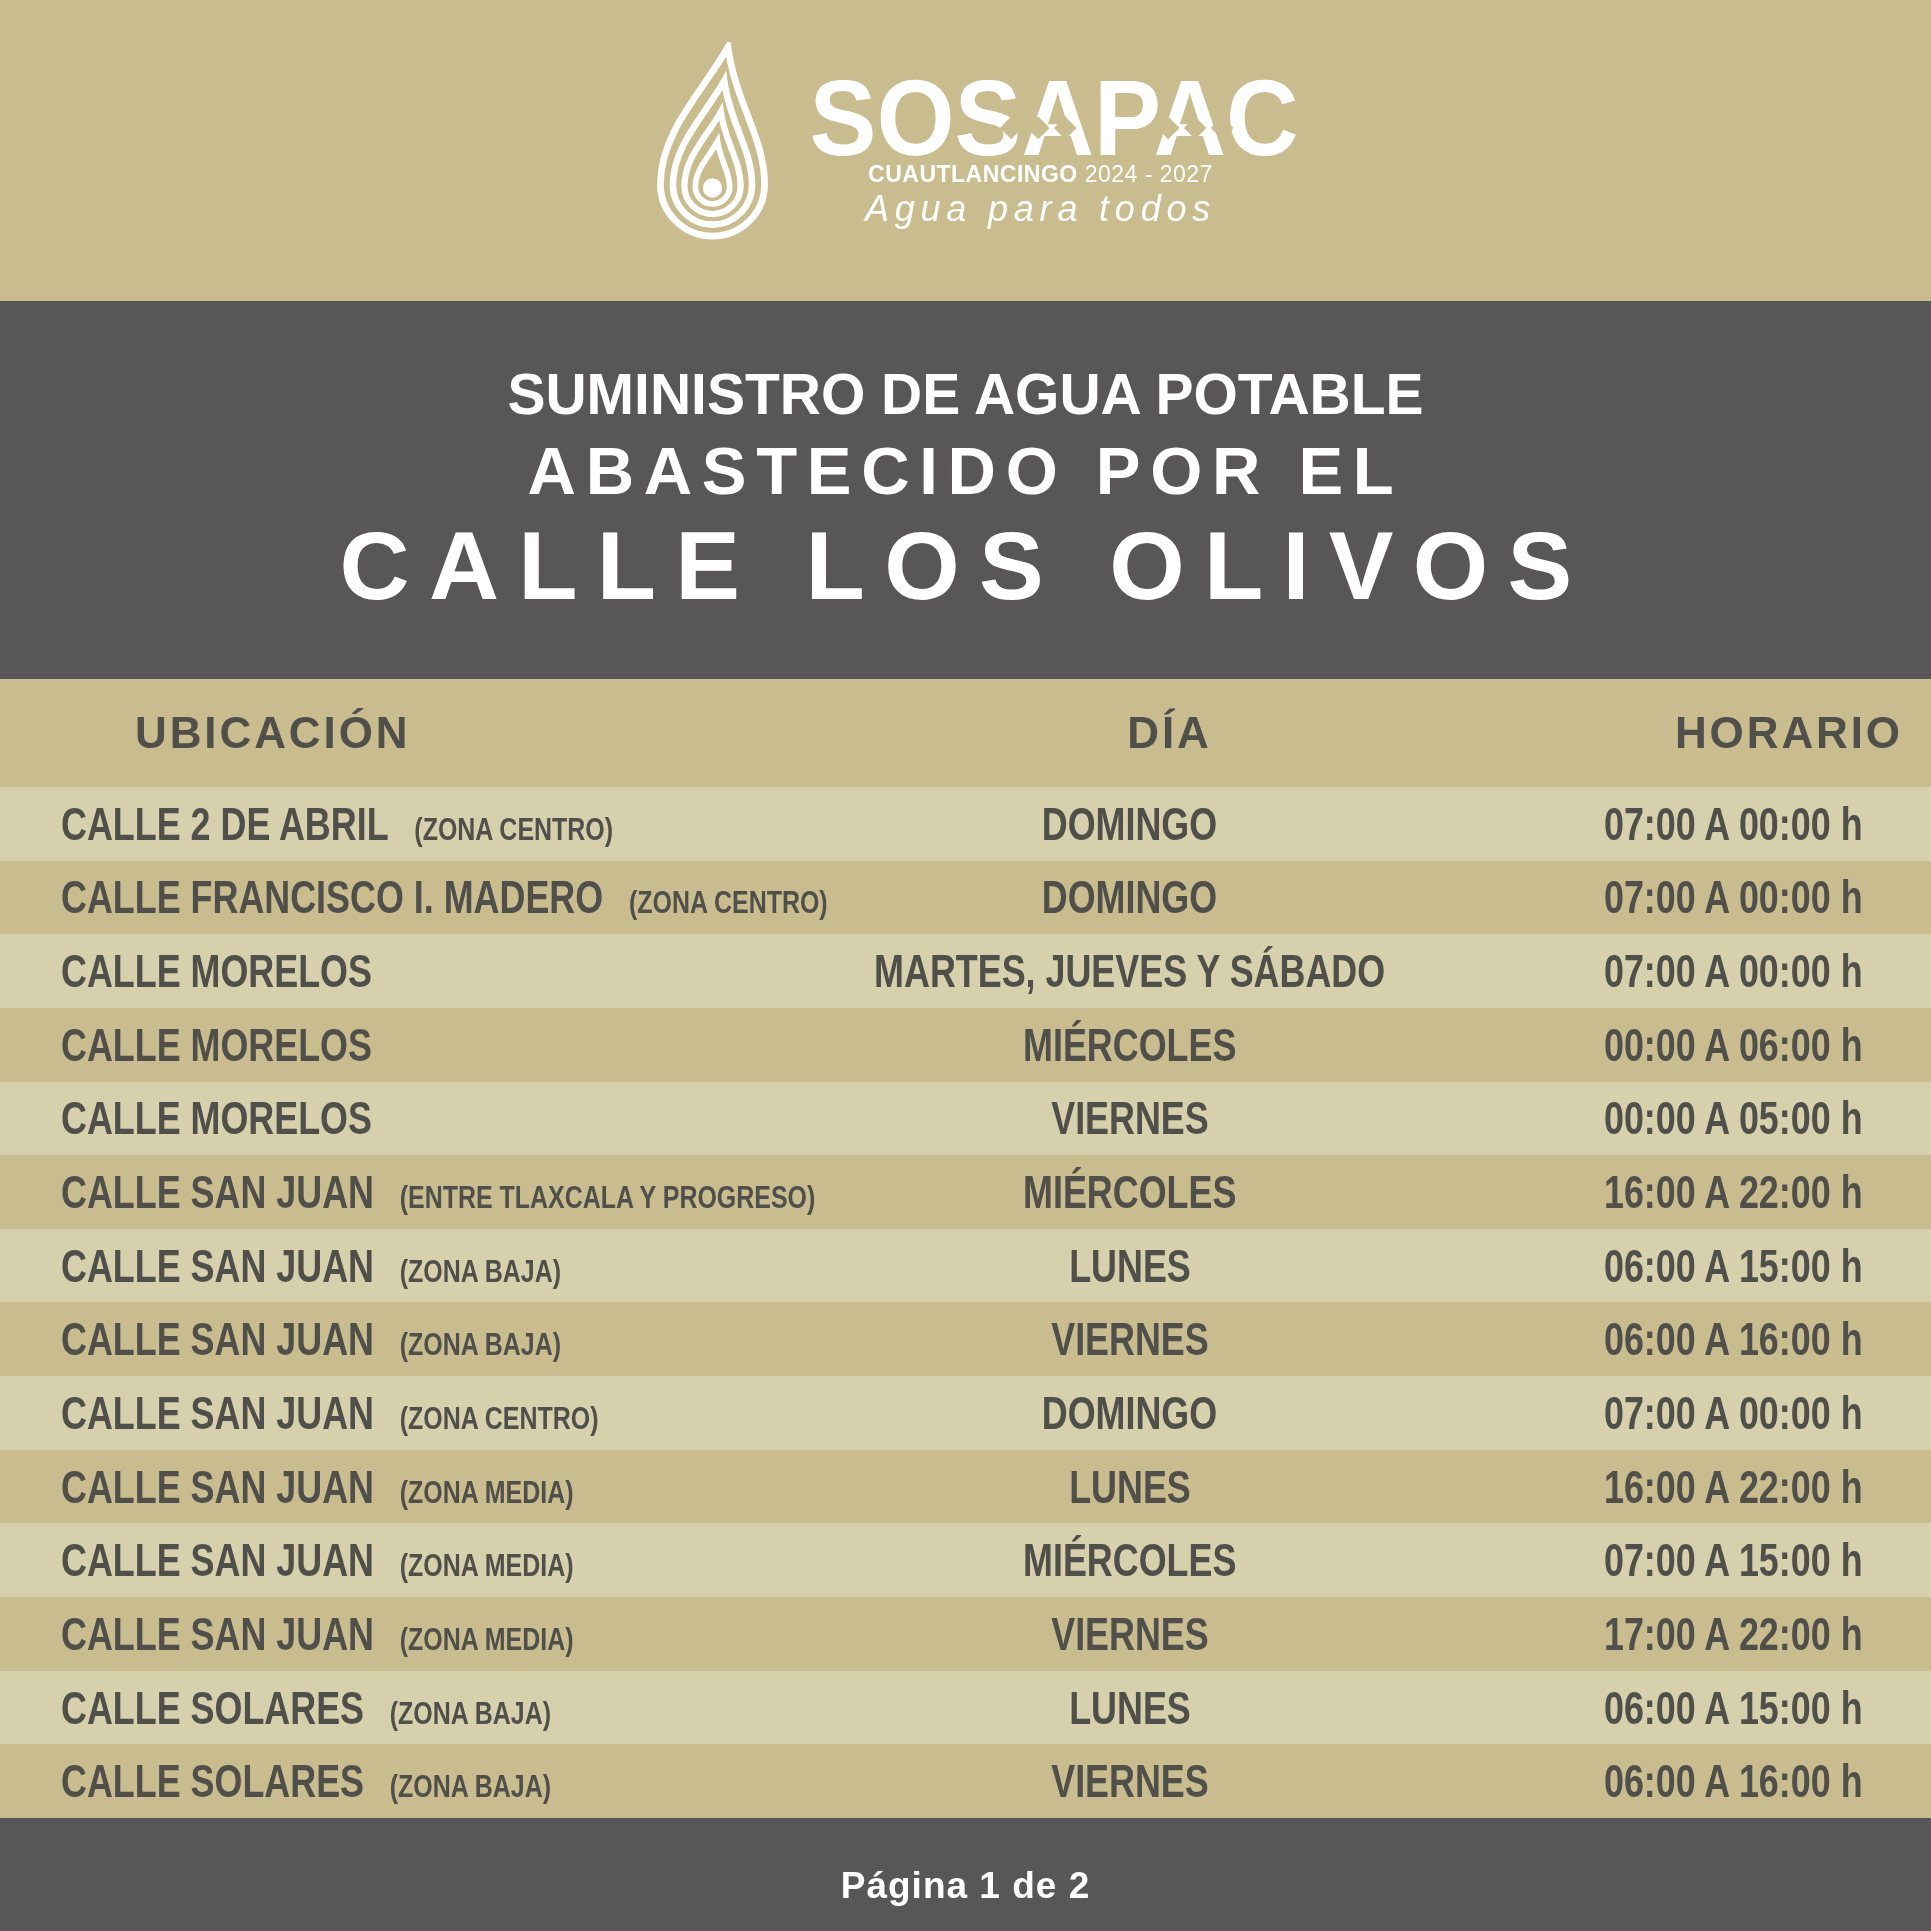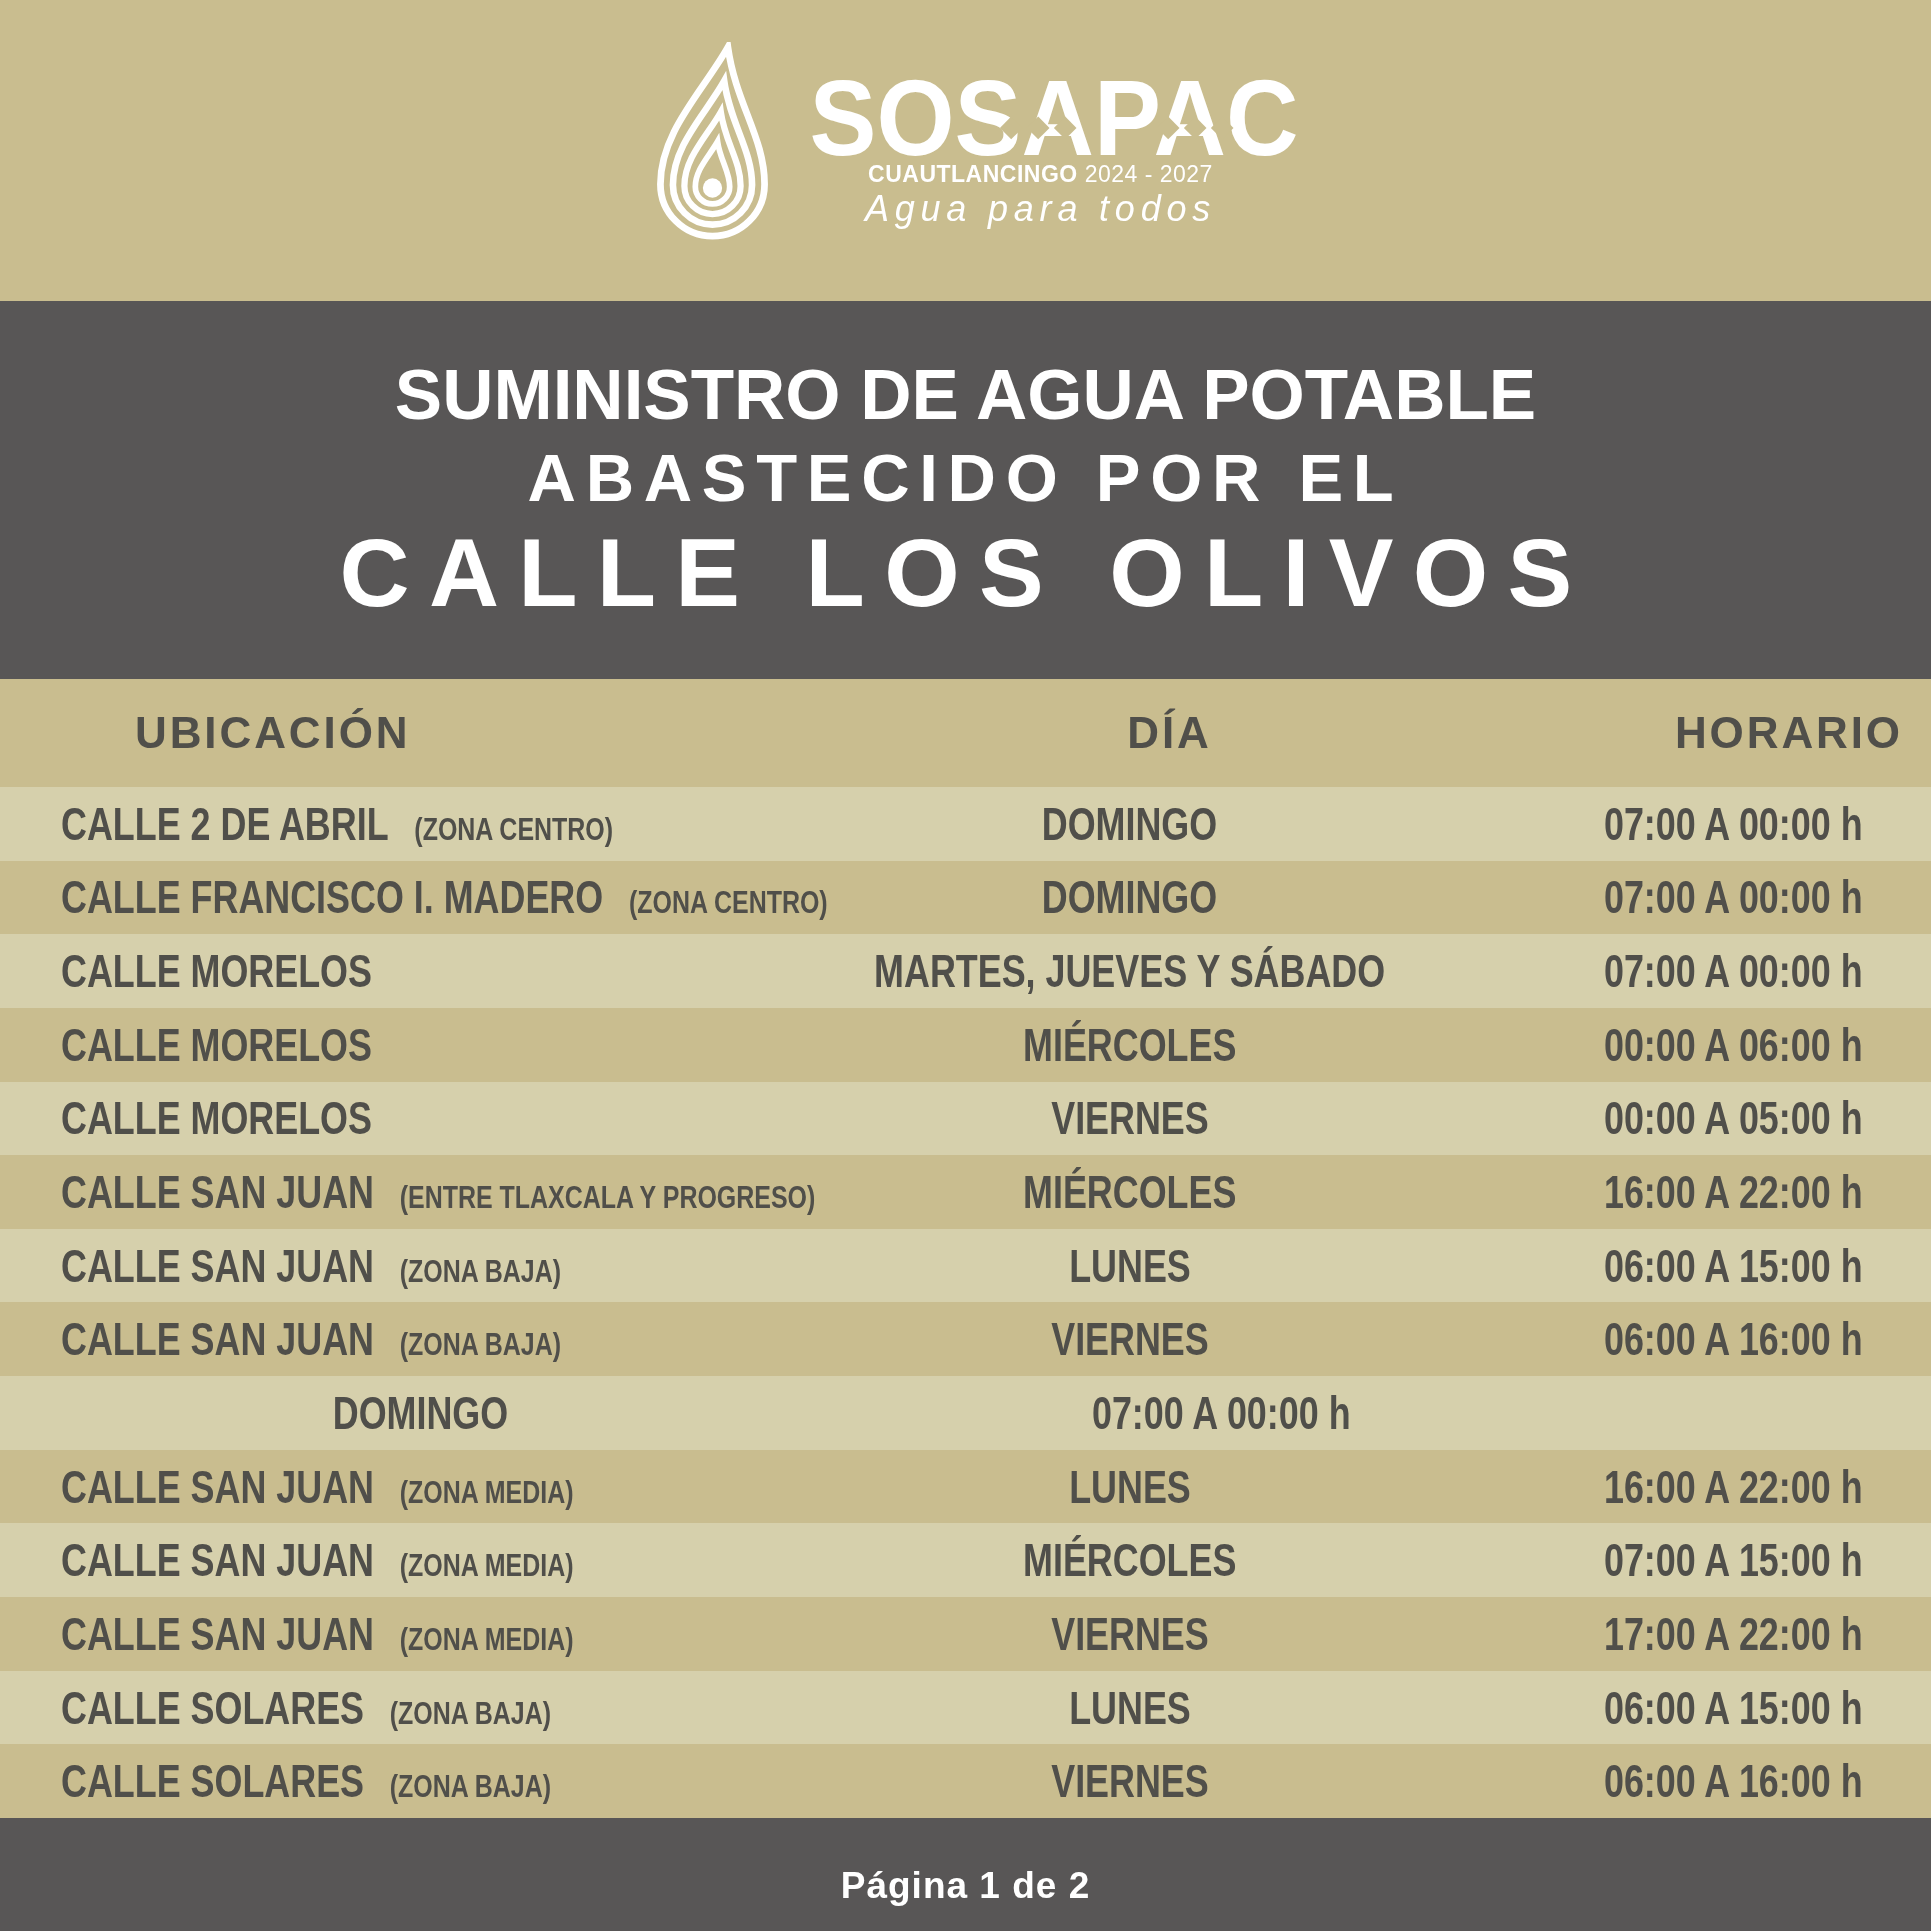--- a/index.html
+++ b/index.html
@@ -33,21 +33,21 @@
     font-size:36px;font-style:italic;line-height:1.05;color:var(--white,#fff);
     letter-spacing:5.8px;white-space:nowrap;padding-top:15.4px;
   }
   
   .banner{
     position:absolute;left:0;top:301px;width:1931px;height:378px;
     background:var(--dark,#585656);
     display:flex;flex-direction:column;align-items:center;justify-content:center;gap:13.5px;
   }
   .b-line{color:var(--white,#fff);font-weight:700;line-height:1;white-space:nowrap;}
-  .b-line1{font-size:71px;letter-spacing:0;}
+  .b-line1{font-size:57px;letter-spacing:0;}
   .b-line2{font-size:67px;letter-spacing:9.7px;}
   .b-line3{font-size:97px;letter-spacing:19.3px;}
   
   .sched-header{
     position:absolute;left:0;top:679px;width:1931px;height:108px;
     display:grid;grid-template-columns:840px 579px 512px;align-items:center;padding-left:40px;
   }
   .col-h{font-size:44px;font-weight:700;letter-spacing:2.9px;color:var(--ink,#504f4a);white-space:nowrap;}
   .col-h.loc{padding-left:95px;}
   .col-h.day{text-align:center;}
@@ -231,20 +231,25 @@
       </span>
     </div>
     <div class="cell cell-day">
       <span class="cond cond-c day-txt">VIERNES</span>
     </div>
     <div class="cell cell-hrs">
       <span class="cond cond-r hrs-txt">06:00 A 16:00 h</span>
     </div>
   </div>
       <div class="row light">
+    <div class="cell cell-loc">
+      <span class="cond cond-l">
+        <span class="loc-main">CALLE SAN JUAN</span><span class="loc-detail">(ZONA CENTRO)</span>
+      </span>
+    </div>
     <div class="cell cell-day">
       <span class="cond cond-c day-txt">DOMINGO</span>
     </div>
     <div class="cell cell-hrs">
       <span class="cond cond-r hrs-txt">07:00 A 00:00 h</span>
     </div>
   </div>
       <div class="row base">
     <div class="cell cell-loc">
       <span class="cond cond-l">

